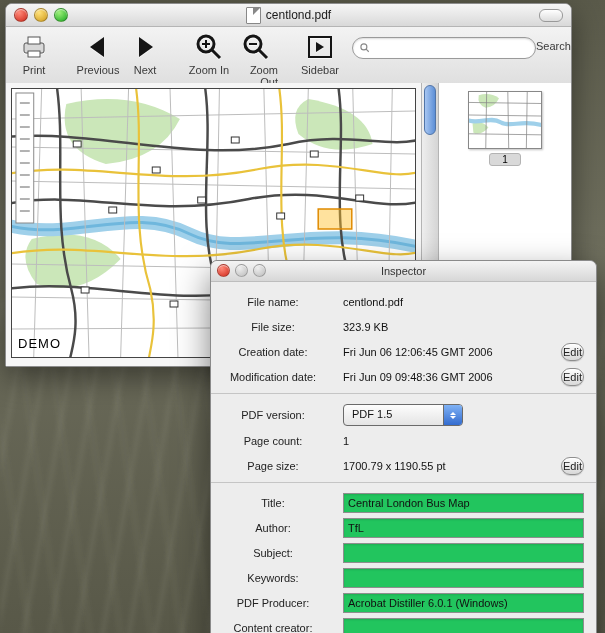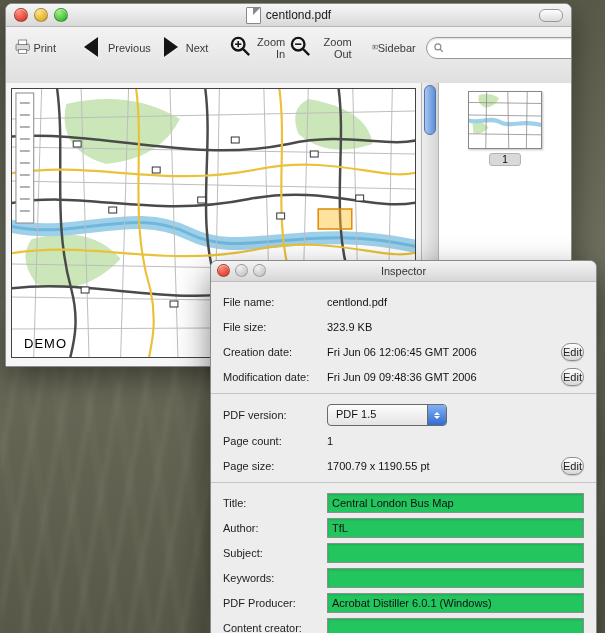--- a/index.html
+++ b/index.html
@@ -105,21 +105,21 @@
   .toolbar{
     height:56px;
     background:linear-gradient(#f3f3f3,#dedede);
     border-bottom:1px solid #a9a9a9;
     display:flex;align-items:flex-start;
     padding:4px 6px 0 6px;
     gap:10px;
   }
   .tb-group{display:flex;gap:3px;text-align:right;}
   .tb-item{
-    display:flex;flex-direction:row;align-items:center;
+    display:flex;flex-direction:column;align-items:center;
     min-width:44px;
   }
   .tb-icon{
     width:32px;height:32px;
     display:flex;align-items:center;justify-content:center;
     filter: drop-shadow(0 1px 0 rgba(255,255,255,0.7));
     color:#222;
   }
   .tb-label{font-size:11px;color:#3a3a3a;margin-top:1px;}
   .tb-sep{width:10px;}
@@ -150,21 +150,21 @@
     position:relative;overflow:hidden;
   }
   .map-canvas{
     width:408px;height:268px;
     border:1px solid #444;
     position:relative;
     background:#ffffff;
     overflow:hidden;
   }
   .demo-tag{
-    position:absolute;left:12px;bottom:6px;
+    position:absolute;left:6px;bottom:6px;
     font-size:13px;letter-spacing:1px;color:#000;font-weight:500;
   }
 
   .vscroll{
     width:16px;background:linear-gradient(90deg,#eee,#d5d5d5);
     border-left:1px solid #b4b4b4;position:relative;
   }
   .vthumb{position:absolute;left:2px;right:2px;top:2px;height:48px;
     background:linear-gradient(90deg,#a7c6f2,#5d8fd6);
     border:1px solid #5074a8;border-radius:6px;}
@@ -200,21 +200,21 @@
     height:20px;background:linear-gradient(#f4f4f4,#d7d7d7);
     border-bottom:1px solid #bdbdbd;
     text-align:center;line-height:20px;font-size:11px;color:#333;
     position:relative;border-radius:7px 7px 0 0;
   }
   .insp-title .traffic{left:6px;top:3px;gap:5px;}
   .insp-title .tl{width:11px;height:11px;}
 
   .insp-body{padding:10px 12px 0 12px;}
   .row{display:flex;align-items:center;margin-bottom:5px;min-height:20px;}
-  .lab{width:100px;text-align:left;margin-right:4px;color:#222;}
+  .lab{width:100px;text-align:center;margin-right:20px;color:#222;}
   .val{flex:1;color:#111;}
   .aqua-btn{
     margin-left:6px;
     height:18px;padding:0 1px;font-size:11px;
     border:1px solid #8e8e8e;border-radius:9px;
     background:linear-gradient(#fefefe,#d8d8d8);
     box-shadow:inset 0 1px 0 #fff,0 1px 1px rgba(0,0,0,0.15);
     color:#222;
   }
   .aqua-select{

